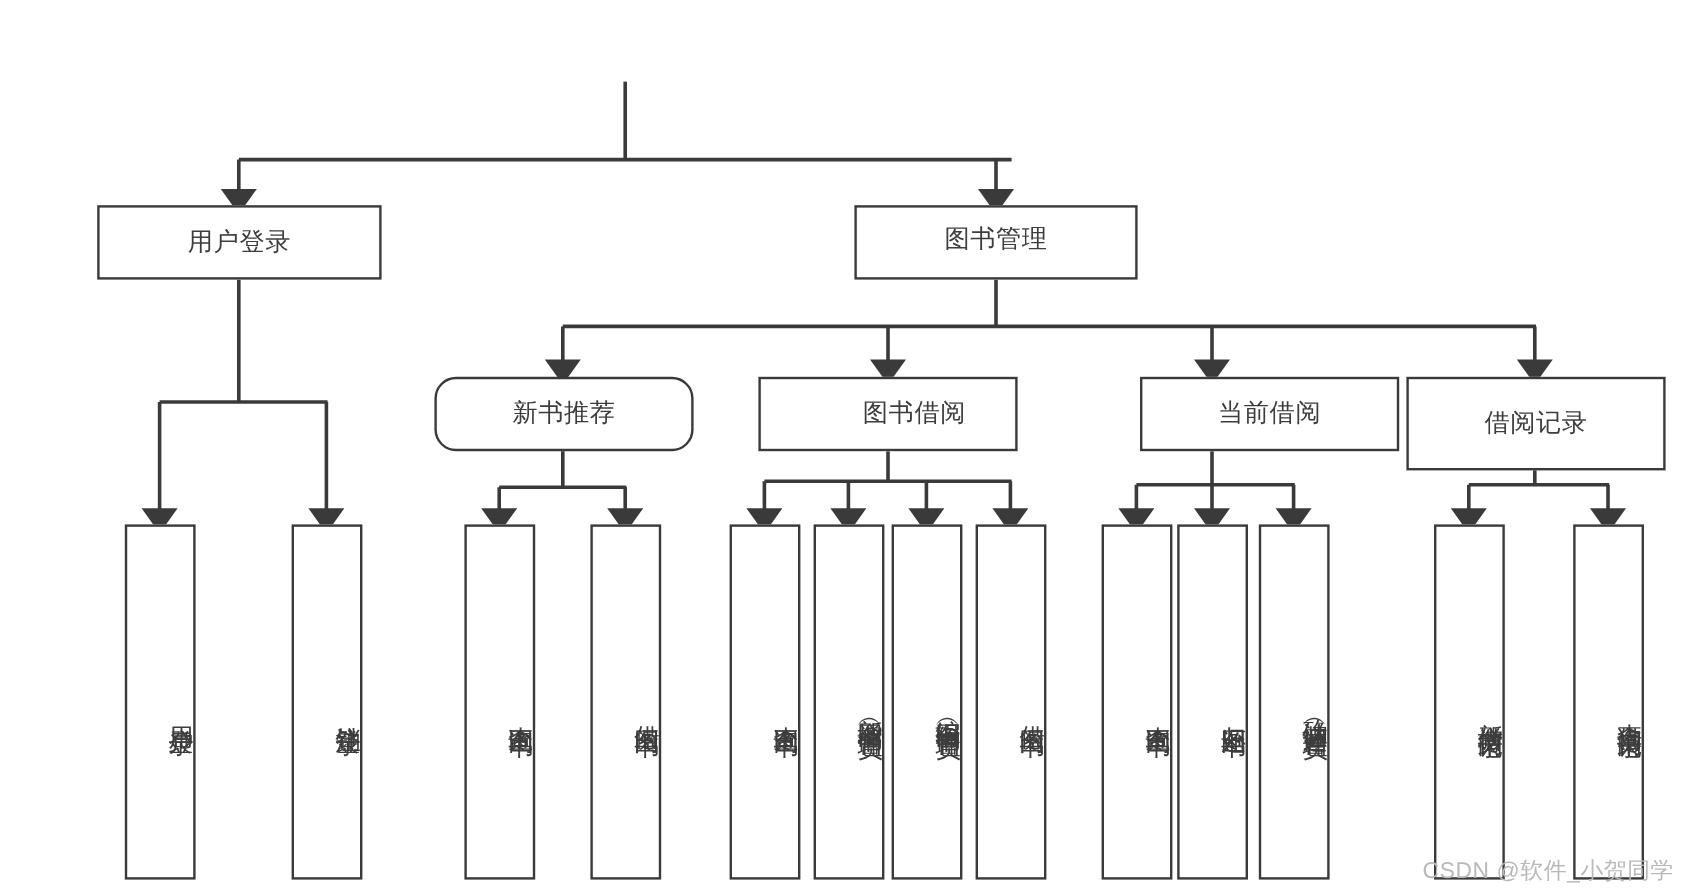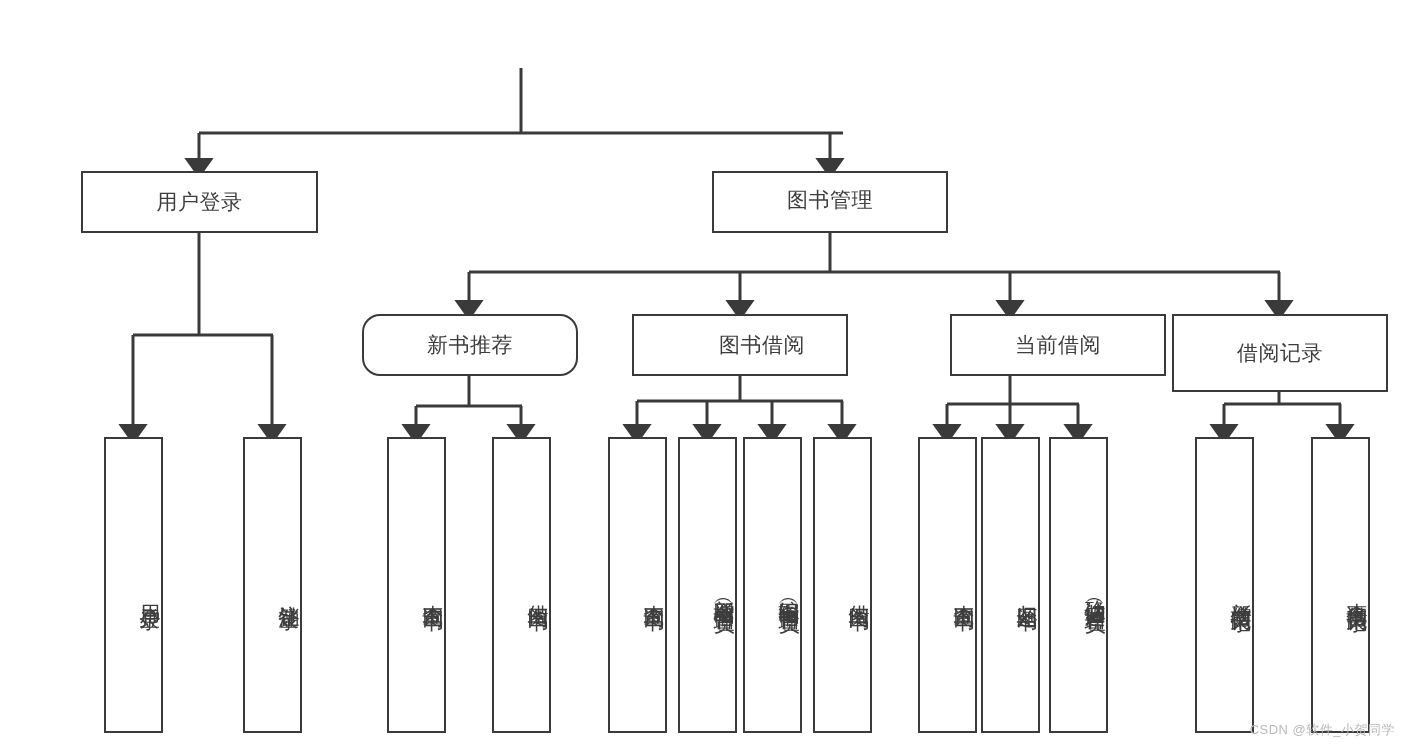--- a/index.html
+++ b/index.html
@@ -42,21 +42,21 @@
     display:block;
   }
   .root{font-size:22px;}
   svg#wires{
     position:absolute;left:0;top:0;width:1405px;height:747px;
     pointer-events:none;
   }
   #watermark{
     position:absolute;
     right:10px;bottom:8px;
-    font-size:13px;
+    font-size:19px;
     color:#b9b9b9;
     white-space:nowrap;
     letter-spacing:.5px;
   }
 </style>
 </head>
 <body>
 
 <div id="canvas">
 

